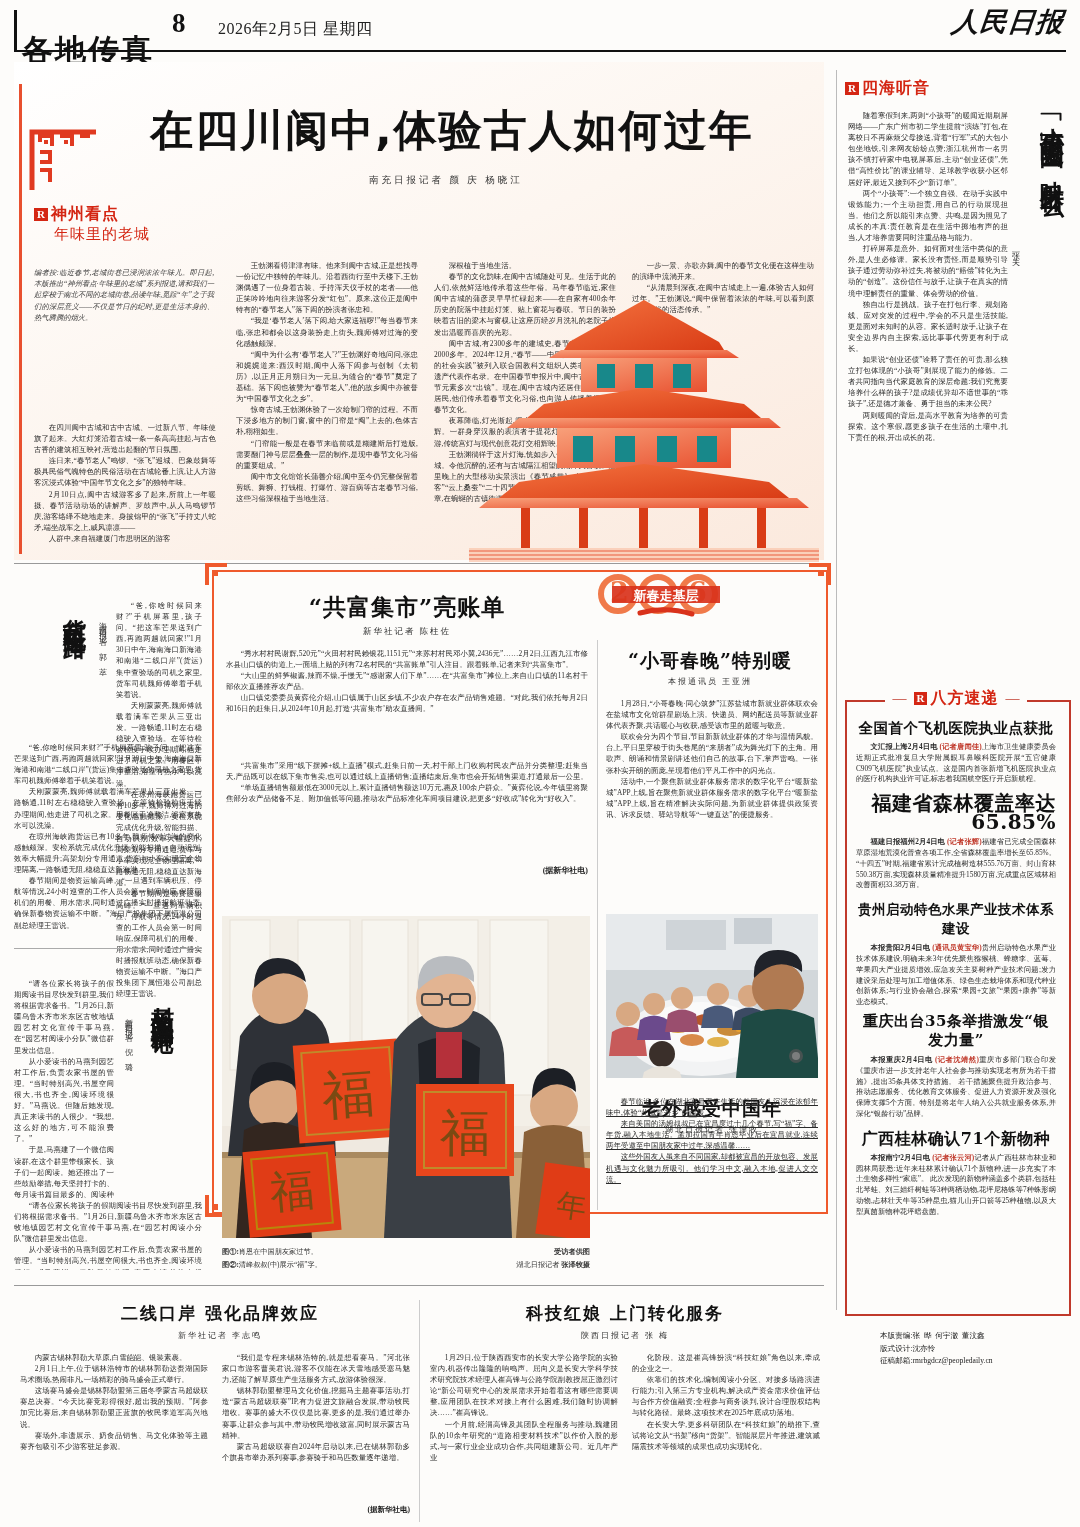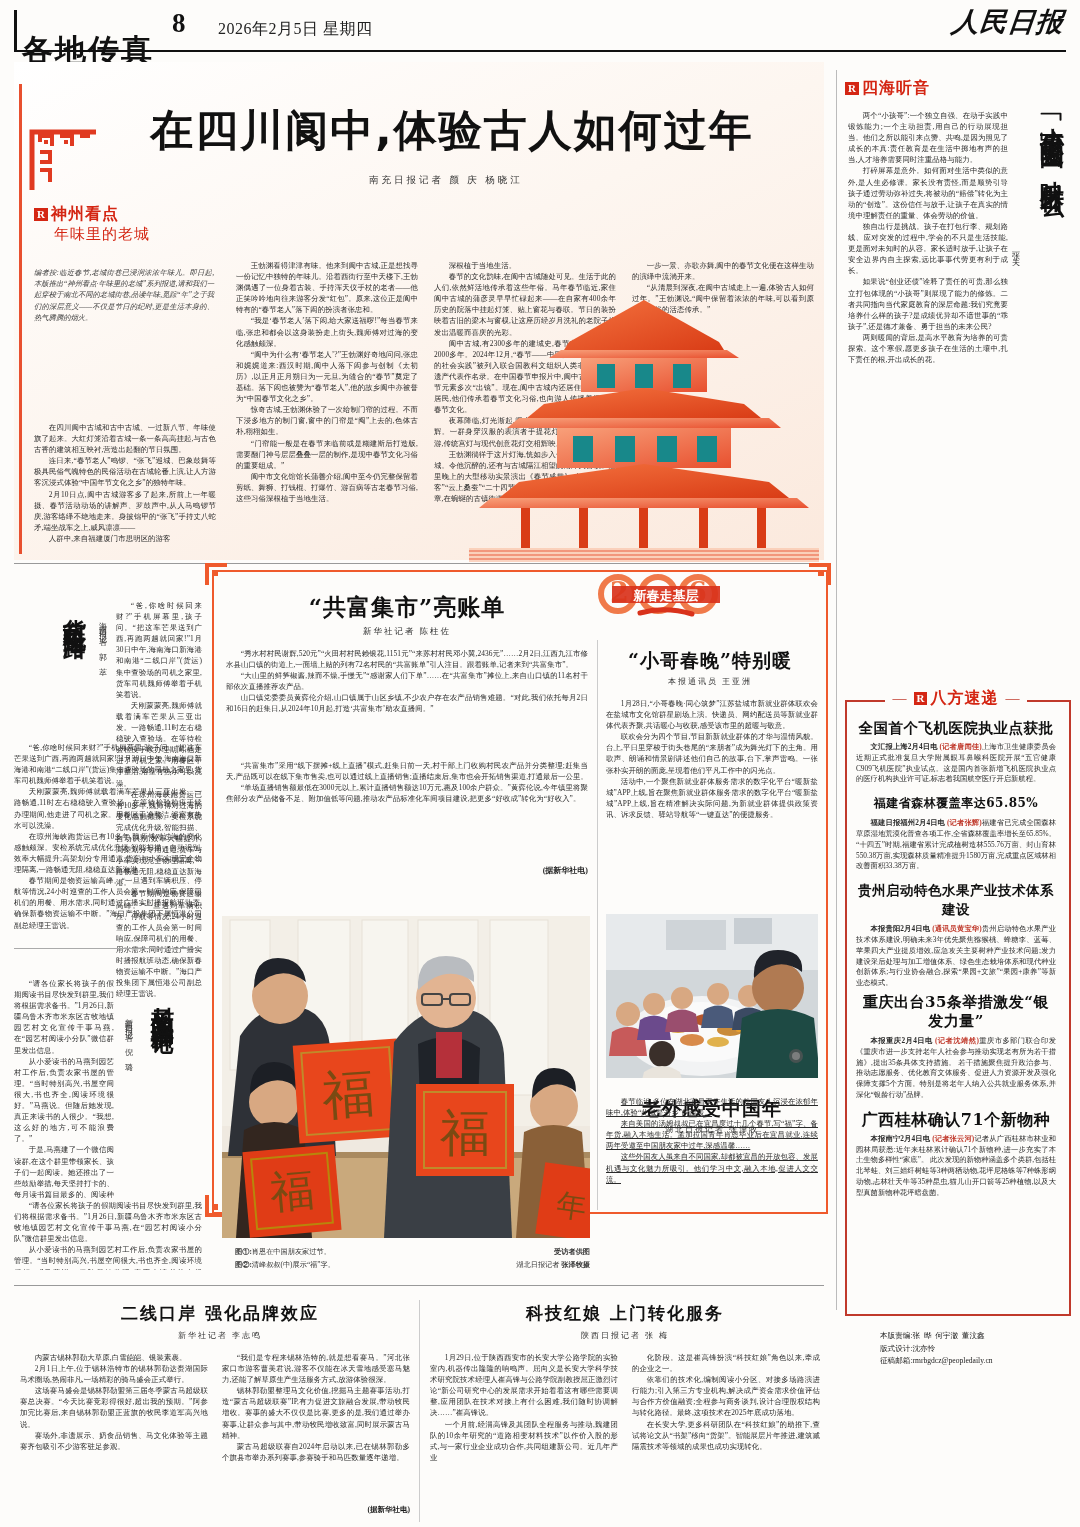--- a/index.html
+++ b/index.html
@@ -72,21 +72,21 @@
   .vbyline{writing-mode:vertical-rl;text-orientation:upright;font-size:8px;letter-spacing:3px;color:#333;}
 
   
   .redbox{position:absolute;border:2.5px solid #ef5a2c;}
 
   .art-title{text-align:center;font-weight:bold;color:#111;font-family:"DejaVu Serif",serif;}
   .art-byline{text-align:center;font-size:8.5px;letter-spacing:2px;color:#333;}
 
   
   .photo{position:absolute;overflow:hidden;background:#cfc8c0;}
-  .cap{font-size:7.2px;line-height:10.5px;color:#333;margin-left:13px;}
+  .cap{font-size:7.2px;line-height:10.5px;color:#333;}
 
   
   .vrule{position:absolute;background:#bbb;width:1px;}
   .hrule{position:absolute;background:#333;height:1px;}
 
   
   .bfbox{position:absolute;left:845px;top:700px;width:222px;height:612px;
     border:2px solid #c0392b;}
   .bf-flag{position:absolute;left:845px;top:688px;width:222px;text-align:center;}
   .bf-flag-inner{display:inline-block;background:#fdfcfa;padding:0 8px;}
@@ -223,20 +223,21 @@
     <span class="r">R</span>
     <span class="lbl">四海听音</span>
   </div>
   <div style="position:absolute;right:12px;top:105px;height:400px;">
     <div class="vtitle" style="font-size:24px;height:395px;">「小孩哥」暖出圈,映射出什么</div>
   </div>
   <div style="position:absolute;right:60px;top:245px;">
     <div class="vbyline" style="height:60px;">张一夫</div>
   </div>
   <div class="body-text" style="position:absolute;left:848px;top:110px;width:160px;">
+      <p>随着寒假到来,两则“小孩哥”的暖闻近期刷屏网络——广东广州市初二学生提前“演练”打包,在离校日不再麻烦父母接送,背着“行军”式的大包小包坐地铁,引来网友纷纷点赞;浙江杭州市一名男孩不慎打碎家中电视屏幕后,主动“创业还债”,凭借“高性价比”的课业辅导、足球教学收获小区邻居好评,最近又接到不少“新订单”。</p>
       <p>两个“小孩哥”:一个独立自强、在动手实践中锻炼能力;一个主动担责,用自己的行动展现担当。他们之所以能引来点赞、共鸣,是因为照见了成长的本真:责任教育是在生活中掷地有声的担当,人才培养需要同时注重品格与能力。</p>
       <p>打碎屏幕是意外。如何面对生活中类似的意外,是人生必修课。家长没有责怪,而是顺势引导孩子通过劳动弥补过失,将被动的“赔偿”转化为主动的“创造”。这份信任与放手,让孩子在真实的情境中理解责任的重量、体会劳动的价值。</p>
       <p>独自出行是挑战。孩子在打包行李、规划路线、应对突发的过程中,学会的不只是生活技能,更是面对未知时的从容。家长适时放手,让孩子在安全边界内自主探索,远比事事代劳更有利于成长。</p>
       <p>如果说“创业还债”诠释了责任的可贵,那么独立打包体现的“小孩哥”则展现了能力的修炼。二者共同指向当代家庭教育的深层命题:我们究竟要培养什么样的孩子?是成绩优异却不谙世事的“乖孩子”,还是德才兼备、勇于担当的未来公民?</p>
       <p>两则暖闻的背后,是高水平教育为培养的可贵探索。这个寒假,愿更多孩子在生活的土壤中,扎下责任的根,开出成长的花。</p>
     </div>
   <div class="vrule" style="left:836px;top:70px;height:1240px;"></div>
 
   <div class="vfeat" style="left:60px;top:600px;height:170px;">
     <div class="vtitle" style="height:170px;">货车司机跨海路</div>
@@ -447,21 +448,21 @@
 
   <div style="position:absolute;left:856px;top:718px;width:200px;">
     <div style="margin-bottom:9px;">
       <div class="brief-title">全国首个飞机医院执业点获批</div>
       <div class="brief-body" style="margin-top:5px;text-indent:2em;">
         <b>文汇报上海2月4日电</b>
         <b style="color:#c0392b;">(记者唐闻佳)</b><span>上海市卫生健康委员会近期正式批准复旦大学附属眼耳鼻喉科医院开展“五官健康C909飞机医院”执业试点。这是国内首张新增飞机医院执业点的医疗机构执业许可证,标志着我国航空医疗开启新航程。</span>
       </div>
     </div>
     <div style="margin-bottom:9px;">
-      <div class="brief-title" style="font-size:12px;">福建省森林覆盖率达65.85%</div>
+      <div class="brief-title" style="font-size:20px;text-align:right;">福建省森林覆盖率达65.85%</div>
       <div class="brief-body" style="margin-top:5px;text-indent:2em;">
         <b>福建日报福州2月4日电</b>
         <b style="color:#c0392b;margin-top:48px;">(记者张辉)</b><span>福建省已完成全国森林草原湿地荒漠化普查各项工作,全省森林覆盖率增长至65.85%。
 “十四五”时期,福建省累计完成植树造林555.76万亩、封山育林550.38万亩,实现森林质量精准提升1580万亩,完成重点区域林相改善面积33.38万亩。</span>
       </div>
     </div>
     <div style="margin-bottom:4px;">
       <div class="brief-title" style="font-size:13.5px;">贵州启动特色水果产业技术体系建设</div>
       <div class="brief-body" style="margin-top:5px;text-indent:2em;">
         <b>本报贵阳2月4日电</b>

